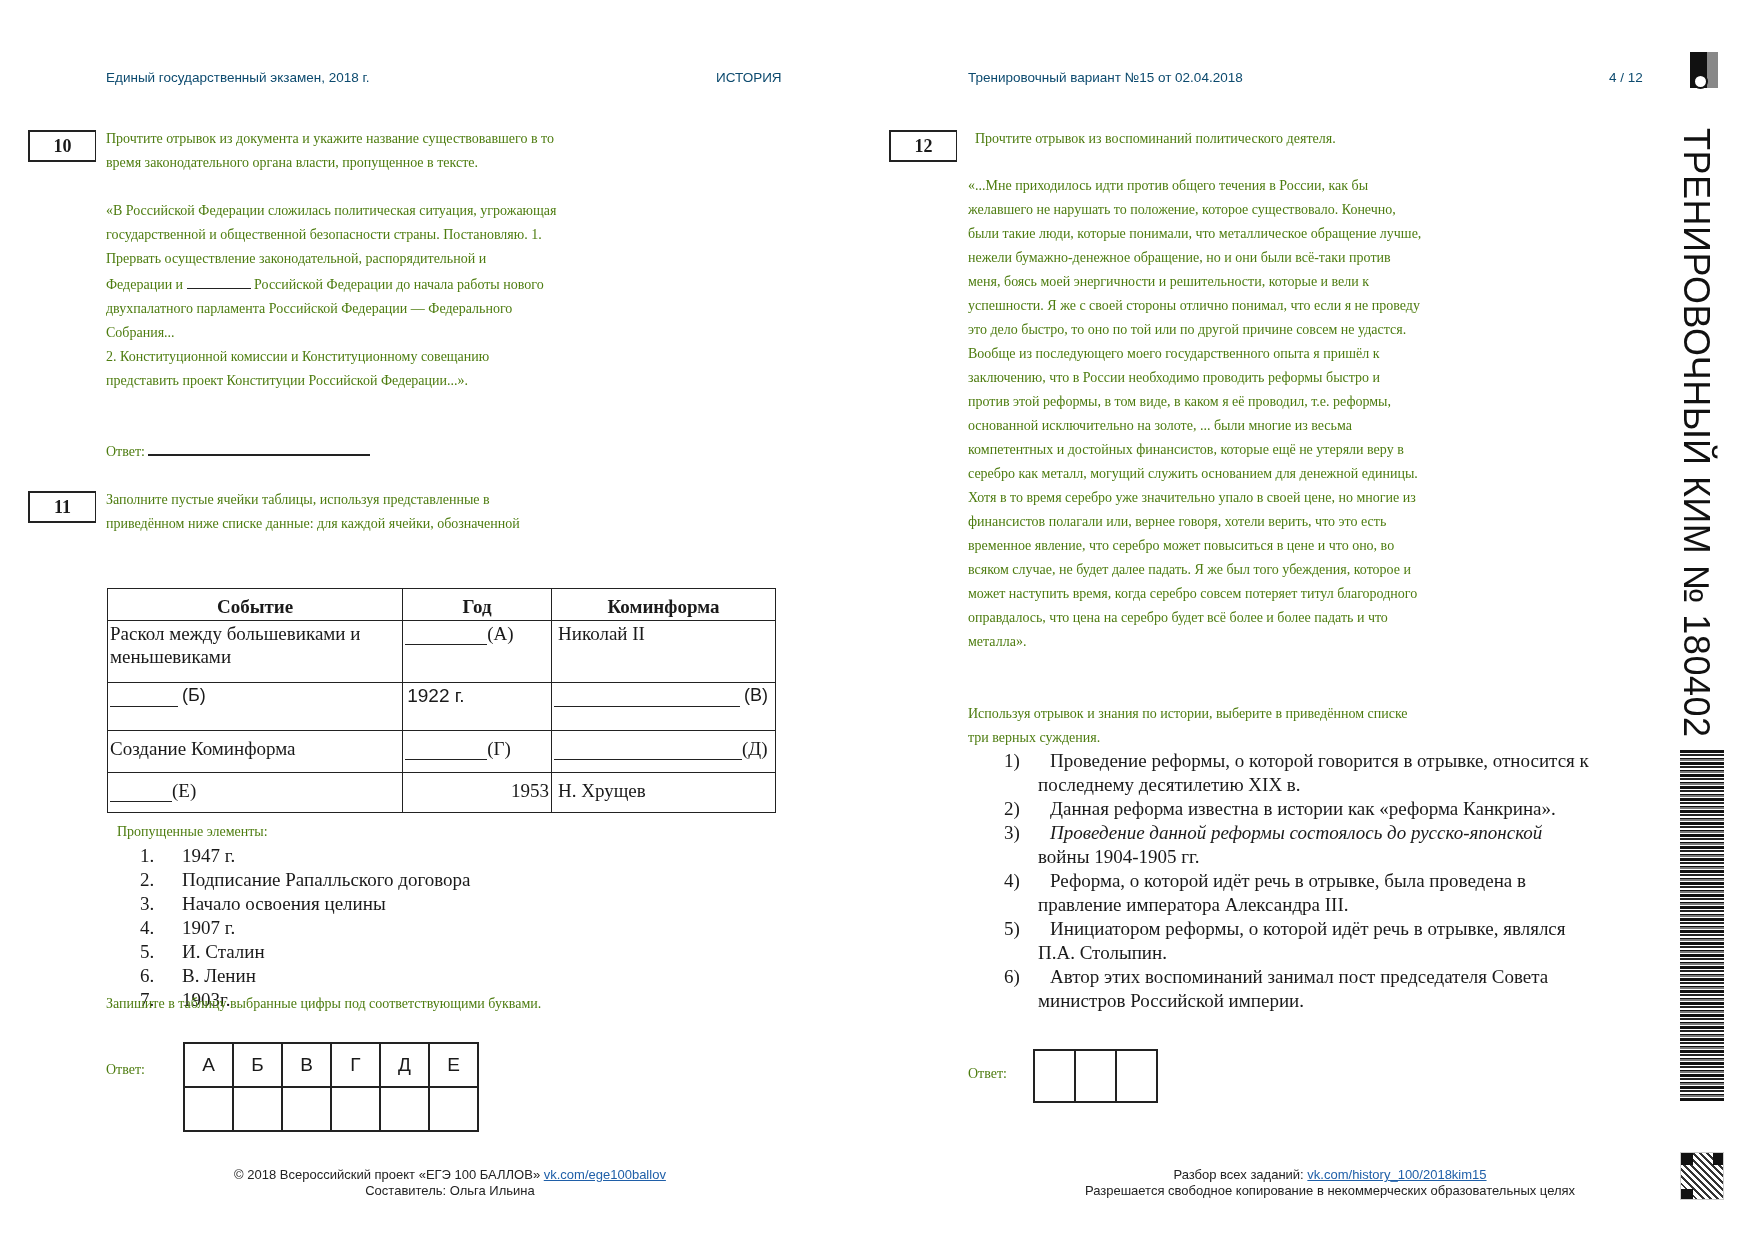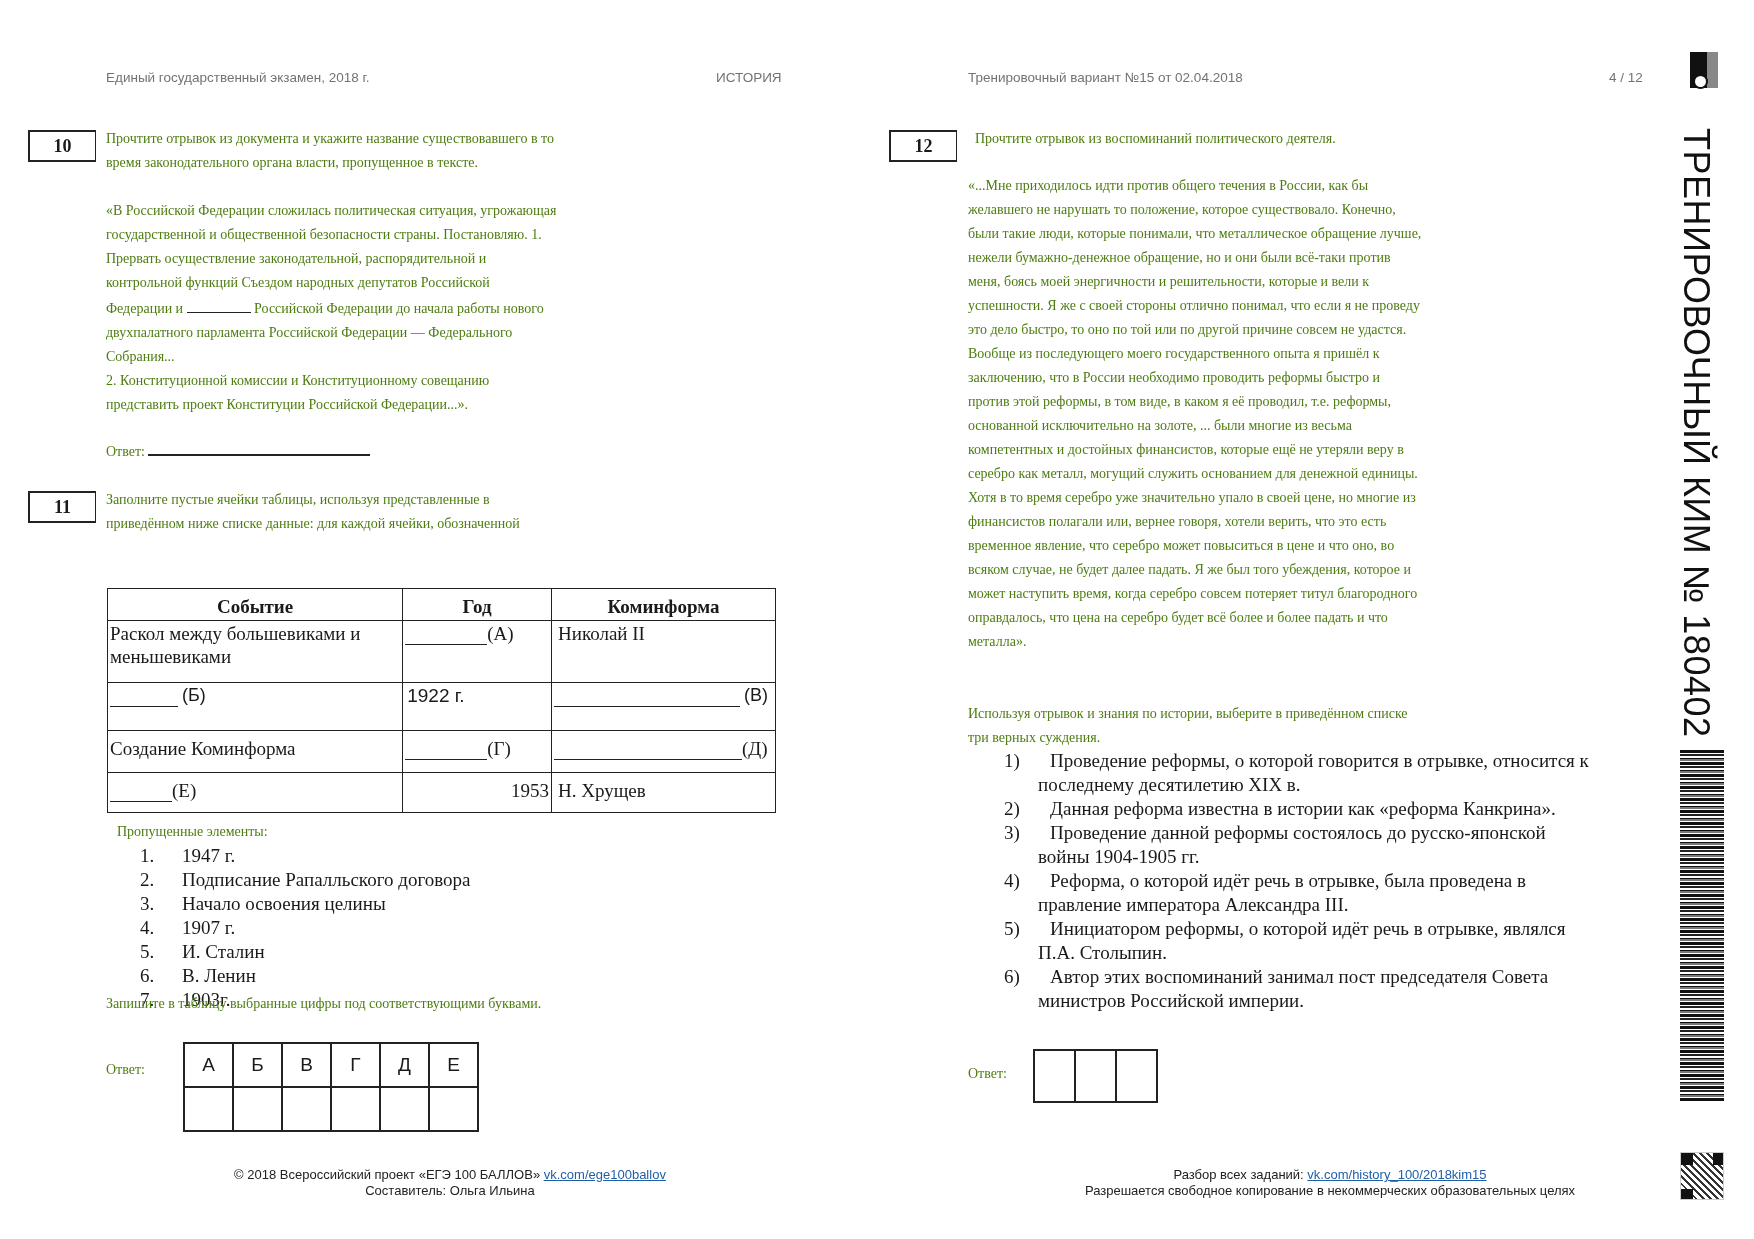--- a/index.html
+++ b/index.html
@@ -1,19 +1,19 @@
 <!DOCTYPE html>
 <html><head>
 <meta charset="utf-8">
 <style>
   * { box-sizing: border-box; margin: 0; padding: 0; }
   html, body { width: 1754px; height: 1239px; background: #ffffff; overflow: hidden; }
   body { position: relative; font-family: "Liberation Serif", serif; color: #1a1a1a; }
 
-  .hdr { position: absolute; top: 70px; font-family: "Liberation Sans", sans-serif; font-size: 13.5px; color: #737373; }
+  .hdr { position: absolute; top: 70px; font-family: "Liberation Sans", sans-serif; font-size: 13.5px; color: #0c4a6e; }
   .serif { font-family: "Liberation Serif", serif; font-size: 14px; line-height: 24px; color: #4d7c0f; }
   .abs { position: absolute; }
 
   .task-num { position: absolute; width: 68px; height: 32px; border: 2px solid #222; border-right-width: 1px;
     font-family: "Liberation Serif", serif; font-weight: bold; font-size: 18px; text-align: center; line-height: 28px; }
 
   .answer-line { display: inline-block; width: 222px; border-bottom: 2px solid #222; height: 18px; vertical-align: baseline; }
   .blank { display: inline-block; border-bottom: 1px solid #222; height: 18px; vertical-align: baseline; }
 
   table.events { position: absolute; left: 107px; top: 588px; width: 669px; border-collapse: collapse; }
@@ -76,21 +76,20 @@
 
 <div class="task-num" style="left:28px; top:130px;">10</div>
 <div class="abs serif" style="left:106px; top:127px;">
   <div>Прочтите отрывок из документа и укажите название существовавшего в то</div>
   <div>время законодательного органа власти, пропущенное в тексте.</div>
 </div>
 <div class="abs serif" style="left:106px; top:199px;">
   <div>«В Российской Федерации сложилась политическая ситуация, угрожающая</div>
   <div>государственной и общественной безопасности страны. Постановляю. 1.</div>
   <div>Прервать осуществление законодательной, распорядительной и</div>
-  <div>контрольной функций Съездом народных депутатов Российской</div>
   <div><span>Федерации и </span><span class="blank" style="width:64px;"></span><span> Российской Федерации до начала работы нового</span></div>
   <div>двухпалатного парламента Российской Федерации — Федерального</div>
   <div>Собрания...</div>
   <div>2. Конституционной комиссии и Конституционному совещанию</div>
   <div>представить проект Конституции Российской Федерации...».</div>
 </div>
 <div class="abs serif" style="left:106px; top:438px;">
   <span>Ответ:</span>
   <span class="answer-line"></span>
 </div>
@@ -240,21 +239,21 @@
     </li>
   <li>
       <span class="n">2)</span>
       <span class="t">
         <span style="text-indent:6px;">Данная реформа известна в истории как «реформа Канкрина».</span>
       </span>
     </li>
   <li>
       <span class="n">3)</span>
       <span class="t">
-        <span style="text-indent:6px;">Проведение данной реформы состоялось до русско-японской</span>
+        <span style="text-indent:6px;font-style:italic;">Проведение данной реформы состоялось до русско-японской</span>
         <span style="margin-left:-6px;">войны 1904-1905 гг.</span>
       </span>
     </li>
   <li>
       <span class="n">4)</span>
       <span class="t">
         <span style="text-indent:6px;">Реформа, о которой идёт речь в отрывке, была проведена в</span>
         <span style="margin-left:-6px;">правление императора Александра III.</span>
       </span>
     </li>

